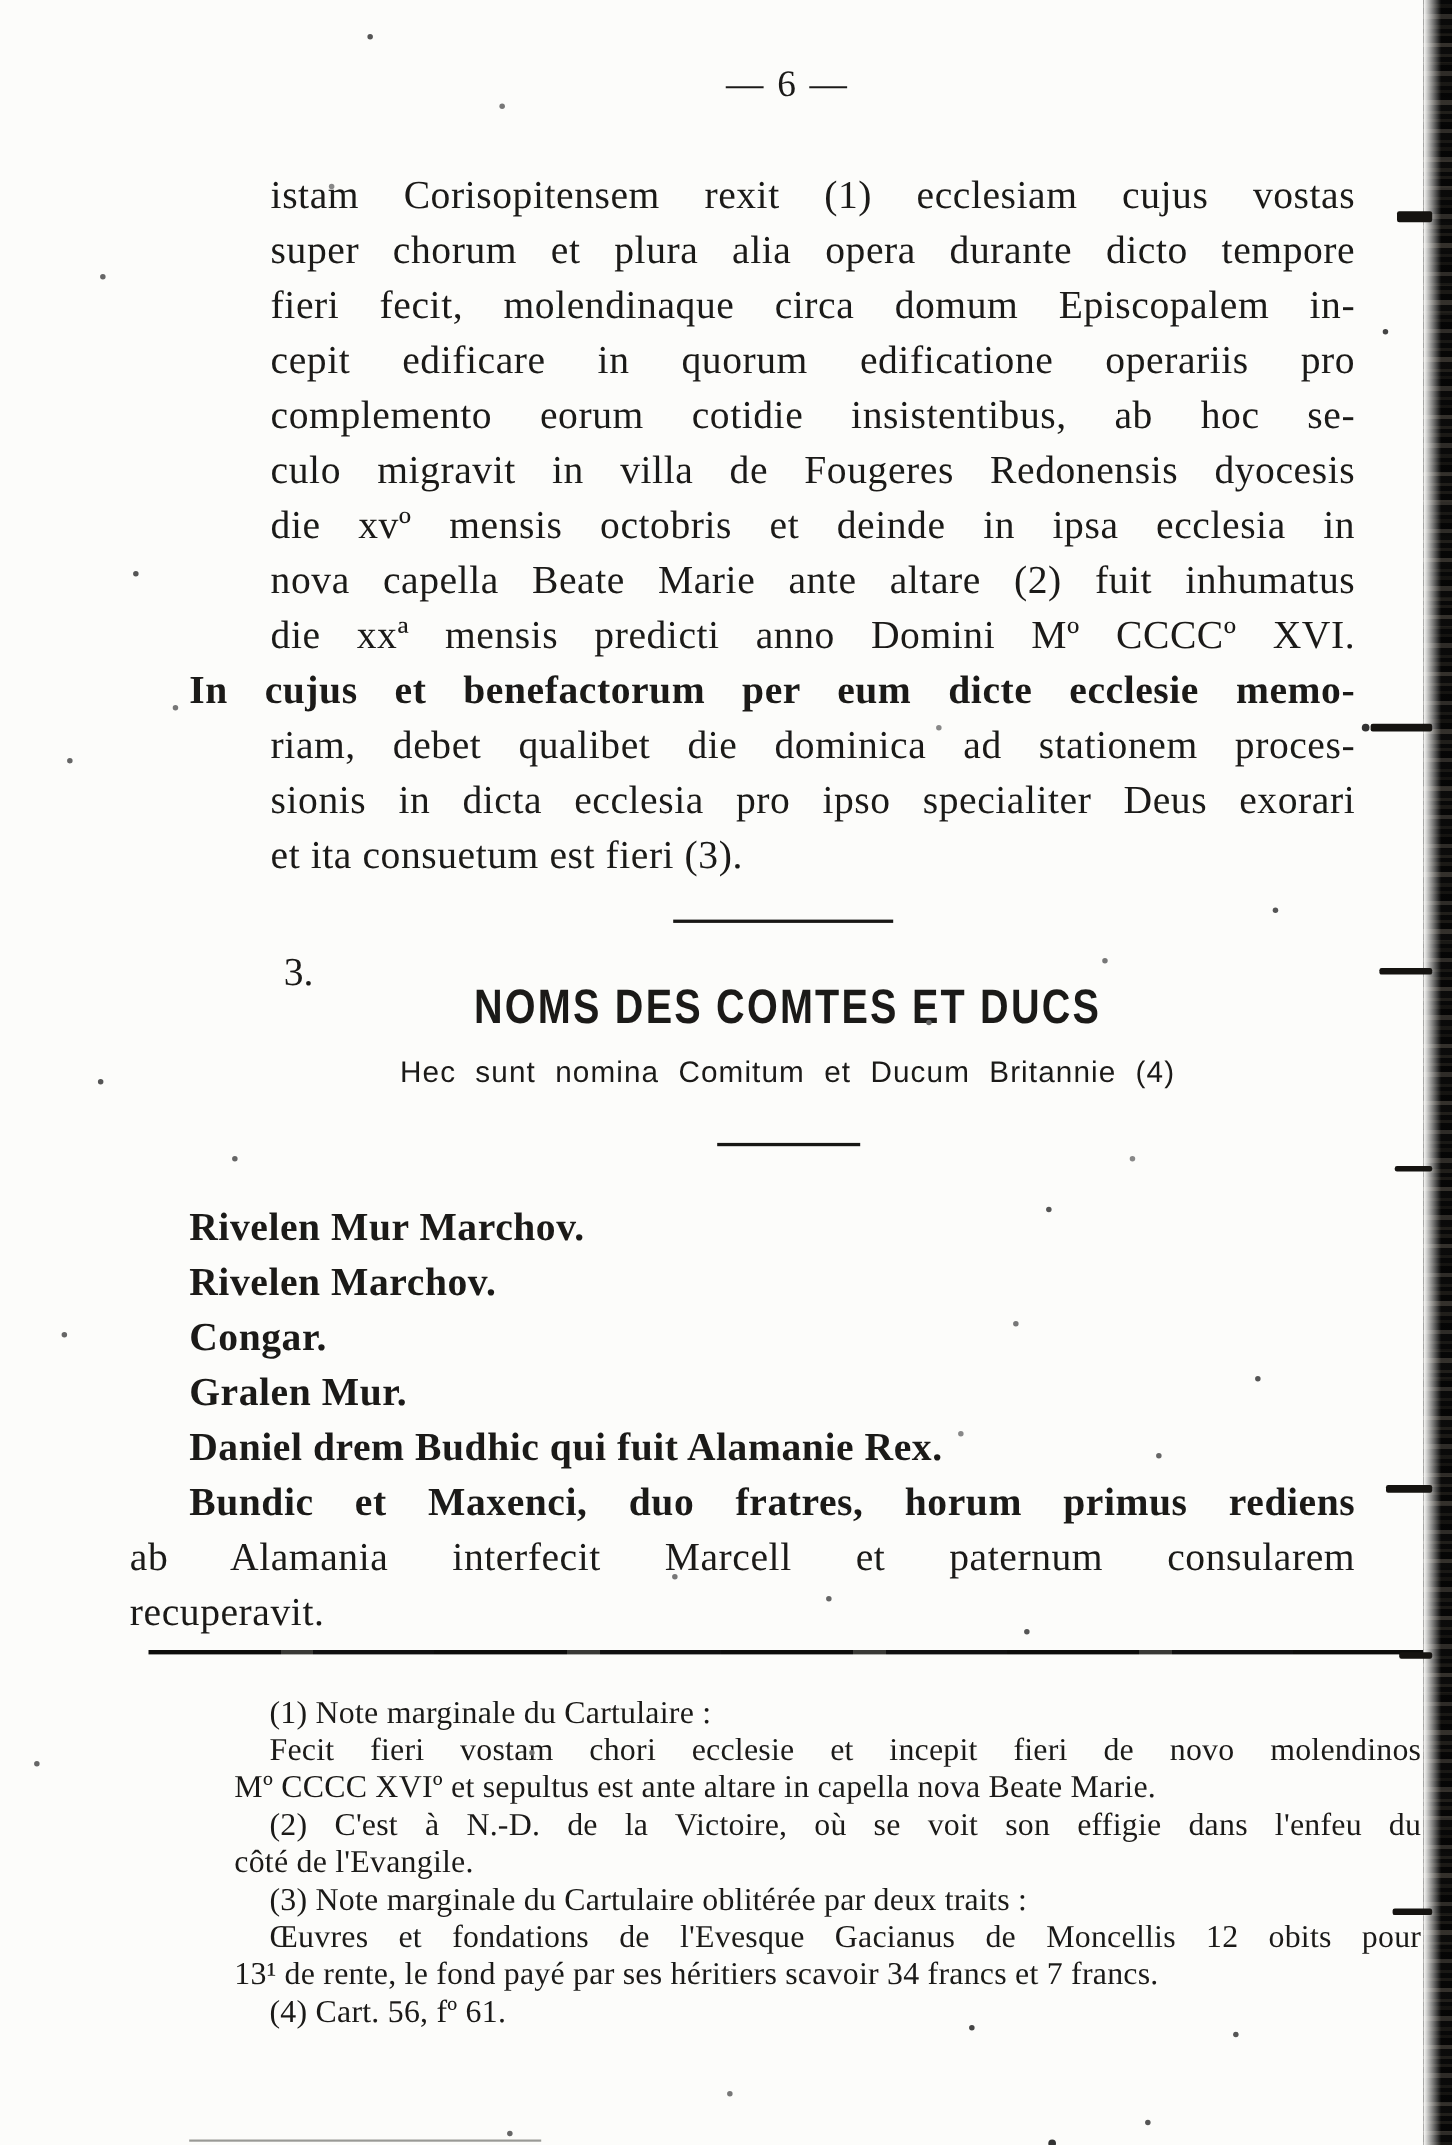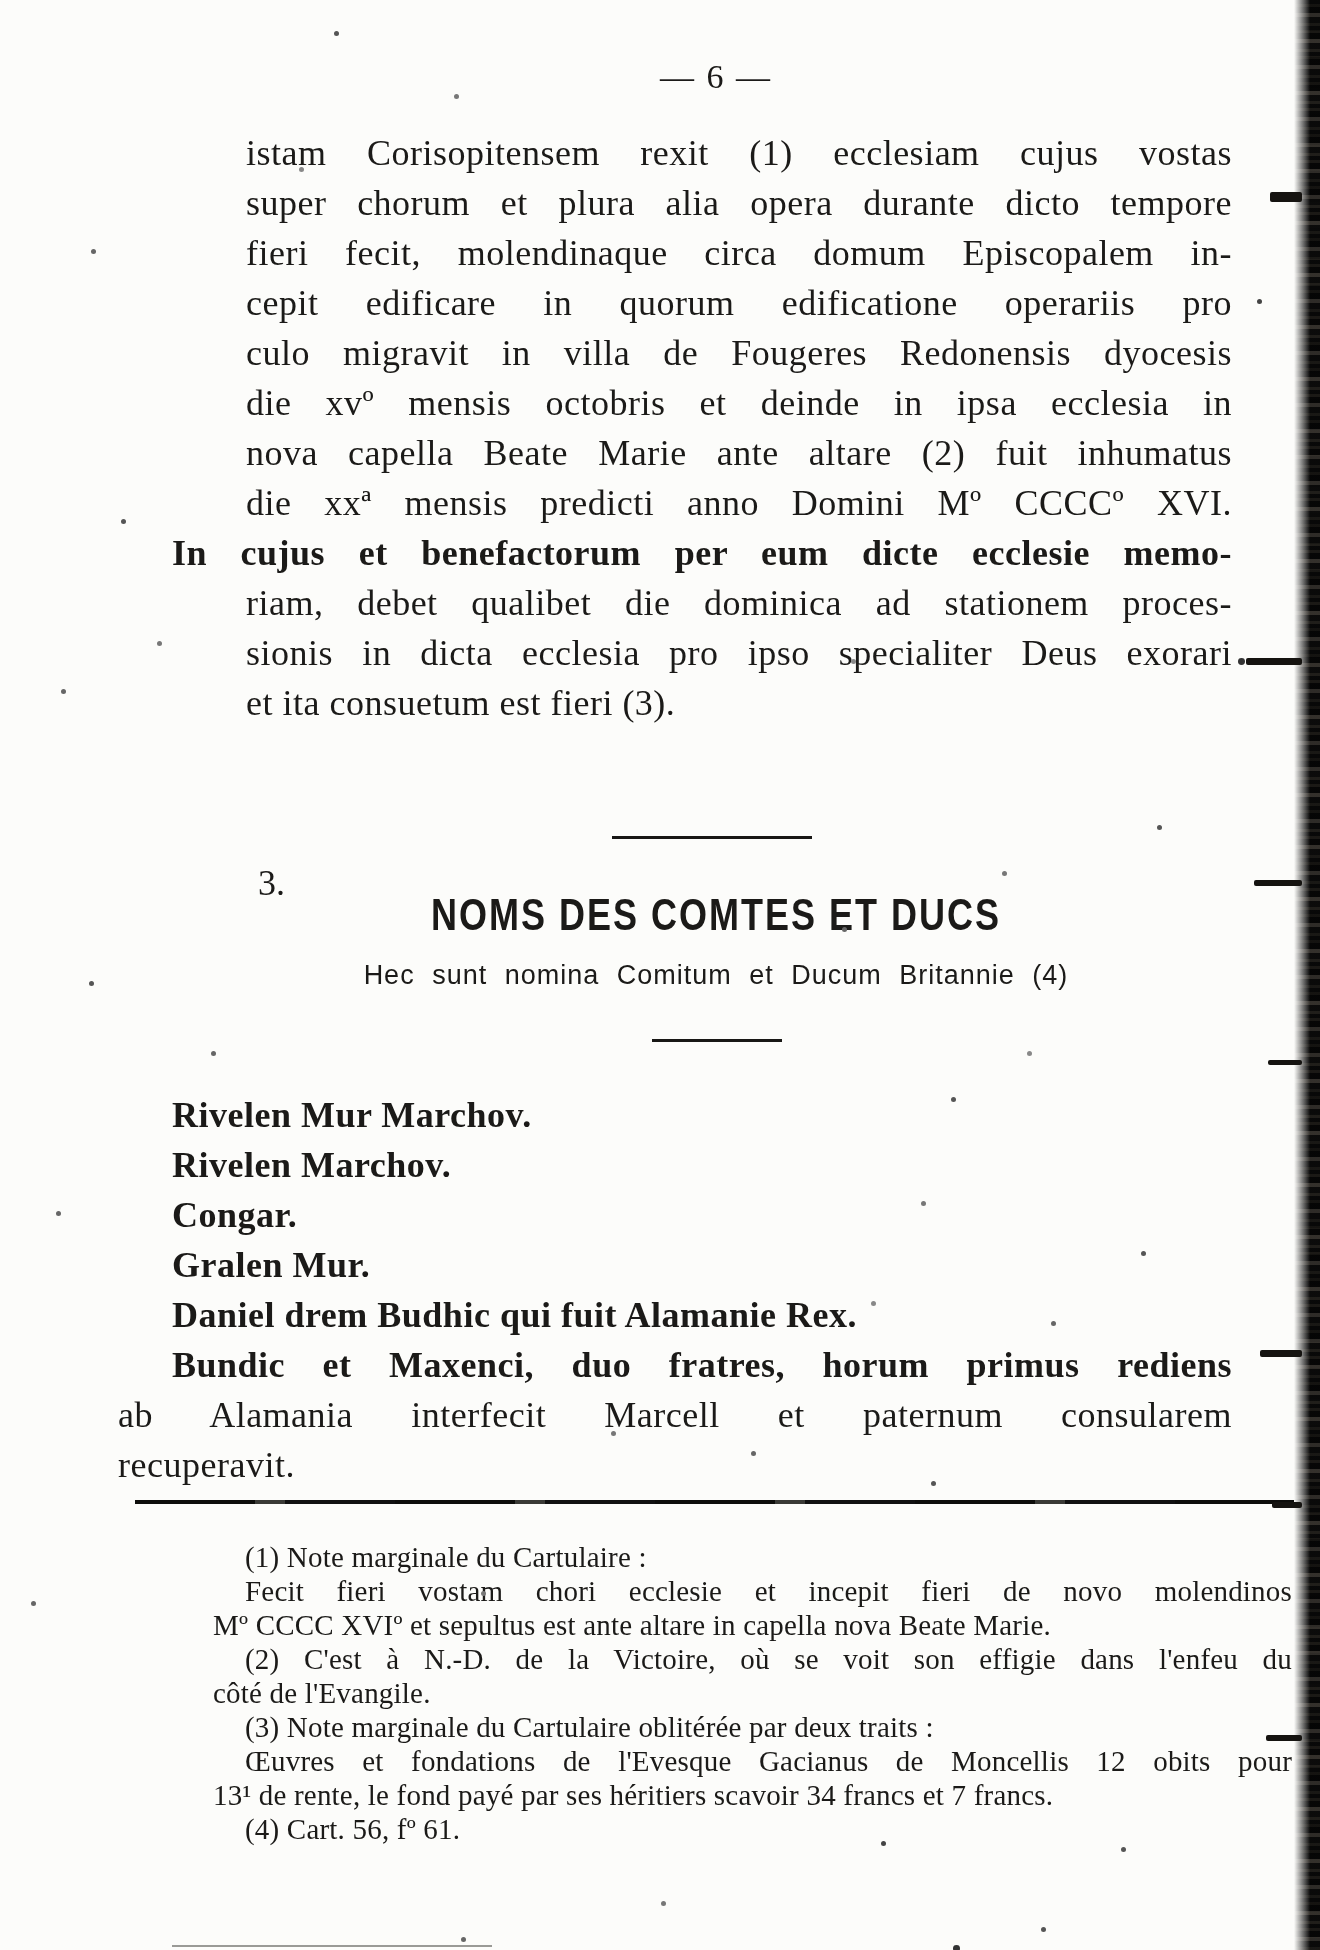--- a/index.html
+++ b/index.html
@@ -90,26 +90,27 @@
       300px 168px 0 1px #888, 1240px 660px 0 2px #333, 1158px 826px 0 1px #555;
   }
 </style>
 </head>
 <body>
 
 <div id="scan-page">
 
   <div id="page-number" class="abs">— 6 —</div>
 
-  <div class="abs textcol" style="top:128px;">
+  <div class="abs textcol" style="top:152px;">
 
   <div class="line ind-body j">istam Corisopitensem rexit (1) ecclesiam cujus vostas</div>
       <div class="line ind-body j">super chorum et plura alia opera durante dicto tempore</div>
       <div class="line ind-body j">fieri fecit, molendinaque circa domum Episcopalem in-</div>
       <div class="line ind-body j">cepit edificare in quorum edificatione operariis pro</div>
+      <div class="line ind-body j">complemento eorum cotidie insistentibus, ab hoc se-</div>
       <div class="line ind-body j">culo migravit in villa de Fougeres Redonensis dyocesis</div>
       <div class="line ind-body j">die xvº mensis octobris et deinde in ipsa ecclesia in</div>
       <div class="line ind-body j">nova capella Beate Marie ante altare (2) fuit inhumatus</div>
       <div class="line ind-body j">die xxª mensis predicti anno Domini Mº CCCCº XVI.</div>
       <div class="line ind-out j">In cujus et benefactorum per eum dicte ecclesie memo-</div>
       <div class="line ind-body j">riam, debet qualibet die dominica ad stationem proces-</div>
       <div class="line ind-body j">sionis in dicta ecclesia pro ipso specialiter Deus exorari</div>
       <div class="line ind-body">et ita consuetum est fieri (3).</div>
     </div>
 

